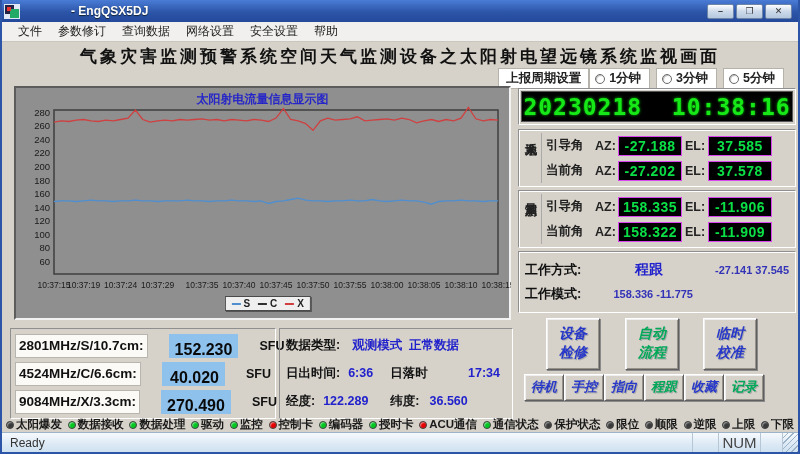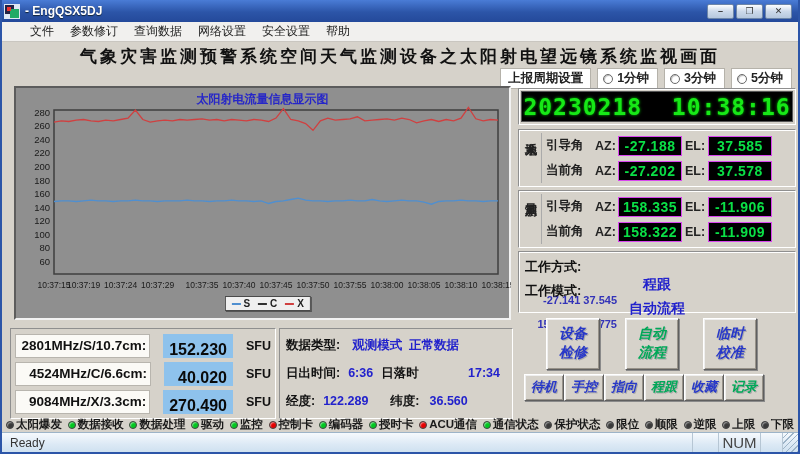--- a/index.html
+++ b/index.html
@@ -2,39 +2,39 @@
 <html><head>
 <meta charset="utf-8">
 <style>
   html,body{margin:0;padding:0;background:#777;}
   *{box-sizing:border-box;font-family:"Liberation Sans","DejaVu Sans",sans-serif;}
   #win{position:relative;width:800px;height:454px;background:#d6d2ca;overflow:hidden;margin:0 auto;}
   .frame{position:absolute;background:#2c55a8;pointer-events:none;}
 
   
   #titlebar{position:absolute;left:0;top:0;width:800px;height:22px;
-    background:linear-gradient(#4a7cd6,#2c55a8 55%,#24499a);display:flex;align-items:center;padding:0 4px;}
+    background:linear-gradient(#4a7cd6,#2c55a8 55%,#24499a);display:flex;align-items:center;padding:0 4px;gap:46px;}
   #titlebar .ttl{color:#fff;font-size:12px;font-weight:bold;margin-left:5px;text-shadow:0 1px 1px #123;}
   .tbbtns{margin-left:auto;display:flex;gap:2px;padding-right:4px;}
   .tbbtn{width:27px;height:15px;border:1px solid #6d86a8;border-radius:2px;
     background:linear-gradient(#fdfeff,#ccd9ea 50%,#b6c8de);color:#333;font-size:9px;line-height:13px;
     text-align:center;font-weight:bold;cursor:default;}
   #appicon{width:16px;height:15px;display:inline-block;}
 
   
   #menubar{position:absolute;left:2px;top:22px;width:796px;height:20px;background:#f1f0ee;
-    border-bottom:1px solid #c9c6c0;display:flex;align-items:center;padding-left:20px;}
+    border-bottom:1px solid #c9c6c0;display:flex;align-items:center;padding-left:8px;}
   .menu-item{font-size:12px;color:#222;padding:2px 8px;cursor:default;}
 
   
   #main-title{position:absolute;left:0;top:45px;width:800px;text-align:center;font-size:17px;
     font-weight:bold;color:#111;letter-spacing:3px;}
 
   
-  #period{position:absolute;right:8px;top:68px;display:flex;gap:6px;align-items:center;}
+  #period{position:absolute;right:16px;top:68px;display:flex;gap:0;align-items:center;}
   #period .plabel{background:#fff;border:1px solid #b5b2aa;padding:1px 7px;font-size:12.5px;font-weight:bold;color:#222;}
   .radio-opt{background:#fff;border:1px solid #b5b2aa;padding:1px 8px 1px 5px;font-size:12.5px;font-weight:bold;
     color:#222;display:inline-flex;align-items:center;gap:4px;cursor:default;}
   .radio-circle{width:10px;height:10px;border-radius:50%;border:1px solid #6a6a6a;background:#fff;
     box-shadow:inset 1px 1px 1px #bbb;}
 
   
   #chart{position:absolute;left:14px;top:86px;width:497px;height:234px;background:#8f8f8f;
     border:2px solid;border-color:#5c5c5c #f2f2f2 #f2f2f2 #5c5c5c;}
   #chart-title{position:absolute;left:0;top:3px;width:100%;text-align:center;font-size:12px;
@@ -59,39 +59,39 @@
   .vlabel{writing-mode:vertical-rl;text-orientation:upright;font-size:12px;font-weight:bold;color:#222;
     border-right:1px solid #aaa;padding-right:2px;line-height:16px;display:flex;align-items:center;}
   .angrows{flex:1;display:flex;flex-direction:column;justify-content:space-around;}
   .angrow{display:flex;align-items:center;gap:3px;font-size:12.5px;font-weight:bold;color:#222;}
   .angname{width:46px;}
   .azel{width:20px;text-align:right;}
   .gval{width:64px;height:20px;background:#000;border:1px solid #d946ef;color:#0ae046;font-size:14px;
     font-weight:bold;text-align:center;line-height:18px;letter-spacing:0.5px;}
 
   #work{top:251px;height:62px;padding:6px 6px;}
-  .workrow{display:flex;height:24px;flex-direction:column;}
+  .workrow{display:flex;align-items:center;height:24px;}
   .wlabel{font-size:13px;font-weight:bold;color:#111;width:76px;}
   .wvalue{flex:1;text-align:center;font-size:14px;font-weight:bold;color:#2222cc;}
   .wextra{width:92px;text-align:right;font-size:11px;font-weight:bold;color:#3333b8;}
 
   #bigbtns{position:absolute;left:518px;top:318px;width:278px;height:54px;}
   .bigbtn{position:absolute;width:54px;height:52px;background:#d6d2ca;border:1px solid;
     border-color:#fff #5f5f5f #5f5f5f #fff;box-shadow:inset 1px 1px 0 #efefef,inset -1px -1px 0 #979289,1px 1px 0 #8a8a8a;
     font-size:14px;font-weight:bold;font-style:italic;line-height:19px;text-align:center;cursor:pointer;
     padding-top:5px;text-shadow:1px 1px 0 #aaa;}
   #smallbtns{position:absolute;left:524px;top:374px;width:272px;display:flex;gap:0;}
   .smallbtn{width:40px;height:27px;background:#d6d2ca;border:1px solid;border-color:#fff #5f5f5f #5f5f5f #fff;
     box-shadow:inset 1px 1px 0 #efefef,inset -1px -1px 0 #979289,1px 1px 0 #8a8a8a;font-size:13px;font-weight:bold;
     font-style:italic;text-align:center;line-height:24px;cursor:pointer;text-shadow:1px 1px 0 #aaa;}
 
   
   #flux{position:absolute;left:10px;top:328px;width:266px;height:91px;border:1px solid;
     border-color:#8f8f8f #fff #fff #8f8f8f;padding:4px 4px;display:flex;flex-direction:column;justify-content:space-between;}
-  .fluxrow{display:flex;align-items:center;height:25px;gap:13px;}
+  .fluxrow{display:flex;align-items:center;height:25px;gap:21px;}
   .flabel{width:152px;height:24px;background:#fbfaf6;border:1px solid #b8b5ae;font-size:13.5px;font-weight:bold;
     color:#111;text-align:right;padding:0 3px;line-height:22px;white-space:nowrap;}
   .fvalue{width:76px;height:24px;background:#8ec2ec;font-size:16px;font-weight:bold;color:#0a0a0a;
     text-align:right;padding:4px 6px;line-height:23px;}
   .funit{font-size:12.5px;font-weight:bold;color:#111;}
 
   
   #info{position:absolute;left:279px;top:328px;width:234px;height:91px;border:1px solid;
     border-color:#8f8f8f #fff #fff #8f8f8f;padding:3px 6px;display:flex;flex-direction:column;justify-content:space-around;}
   .inforow{display:flex;align-items:center;font-size:12.5px;font-weight:bold;color:#111;white-space:pre;}
@@ -249,21 +249,20 @@
   </div>
 
   <div id="work" class="grp">
     <div class="workrow">
       <span class="wlabel">工作方式:</span>
       <span class="wvalue">程跟</span>
       <span class="wextra">-27.141 37.545</span>
     </div>
     <div class="workrow">
       <span class="wlabel">工作模式:</span>
-      <span class="wvalue">自动流程</span>
       <span class="wextra">158.336 -11.775</span>
     </div>
   </div>
 
   <div id="bigbtns">
       <div class="bigbtn" style="left: 28px; color: rgb(40, 56, 200);">
         <div>设备</div>
         <div>检修</div>
       </div>
       <div class="bigbtn" style="left: 107px; color: rgb(0, 168, 88);">
@@ -303,21 +302,21 @@
     </div>
 
   <div id="info">
     <div class="inforow">
       <span>数据类型:</span>
       <span class="blue" style="margin-left:12px">观测模式  正常数据</span>
     </div>
     <div class="inforow">
       <span>日出时间:</span>
       <span class="blue" style="margin-left:8px">6:36</span>
-      <span style="margin-left:8px">日落时</span>
+      <span style="margin-left:17px">日落时</span>
       <span class="blue" style="margin-left:auto;margin-right:6px">17:34</span>
     </div>
     <div class="inforow">
       <span>经度:</span>
       <span class="blue" style="margin-left:8px">122.289</span>
       <span style="margin-left:22px">纬度:</span>
       <span class="blue" style="margin-left:10px">36.560</span>
     </div>
   </div>
 

